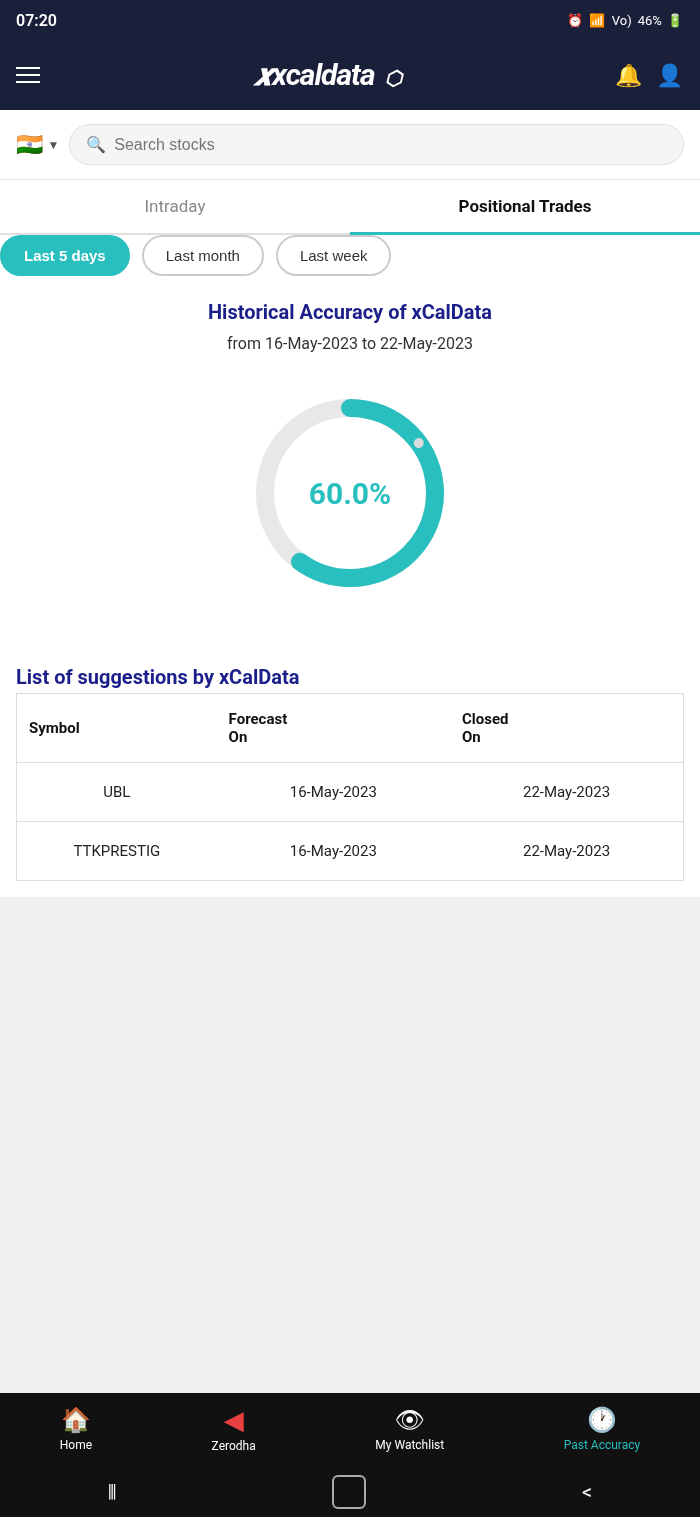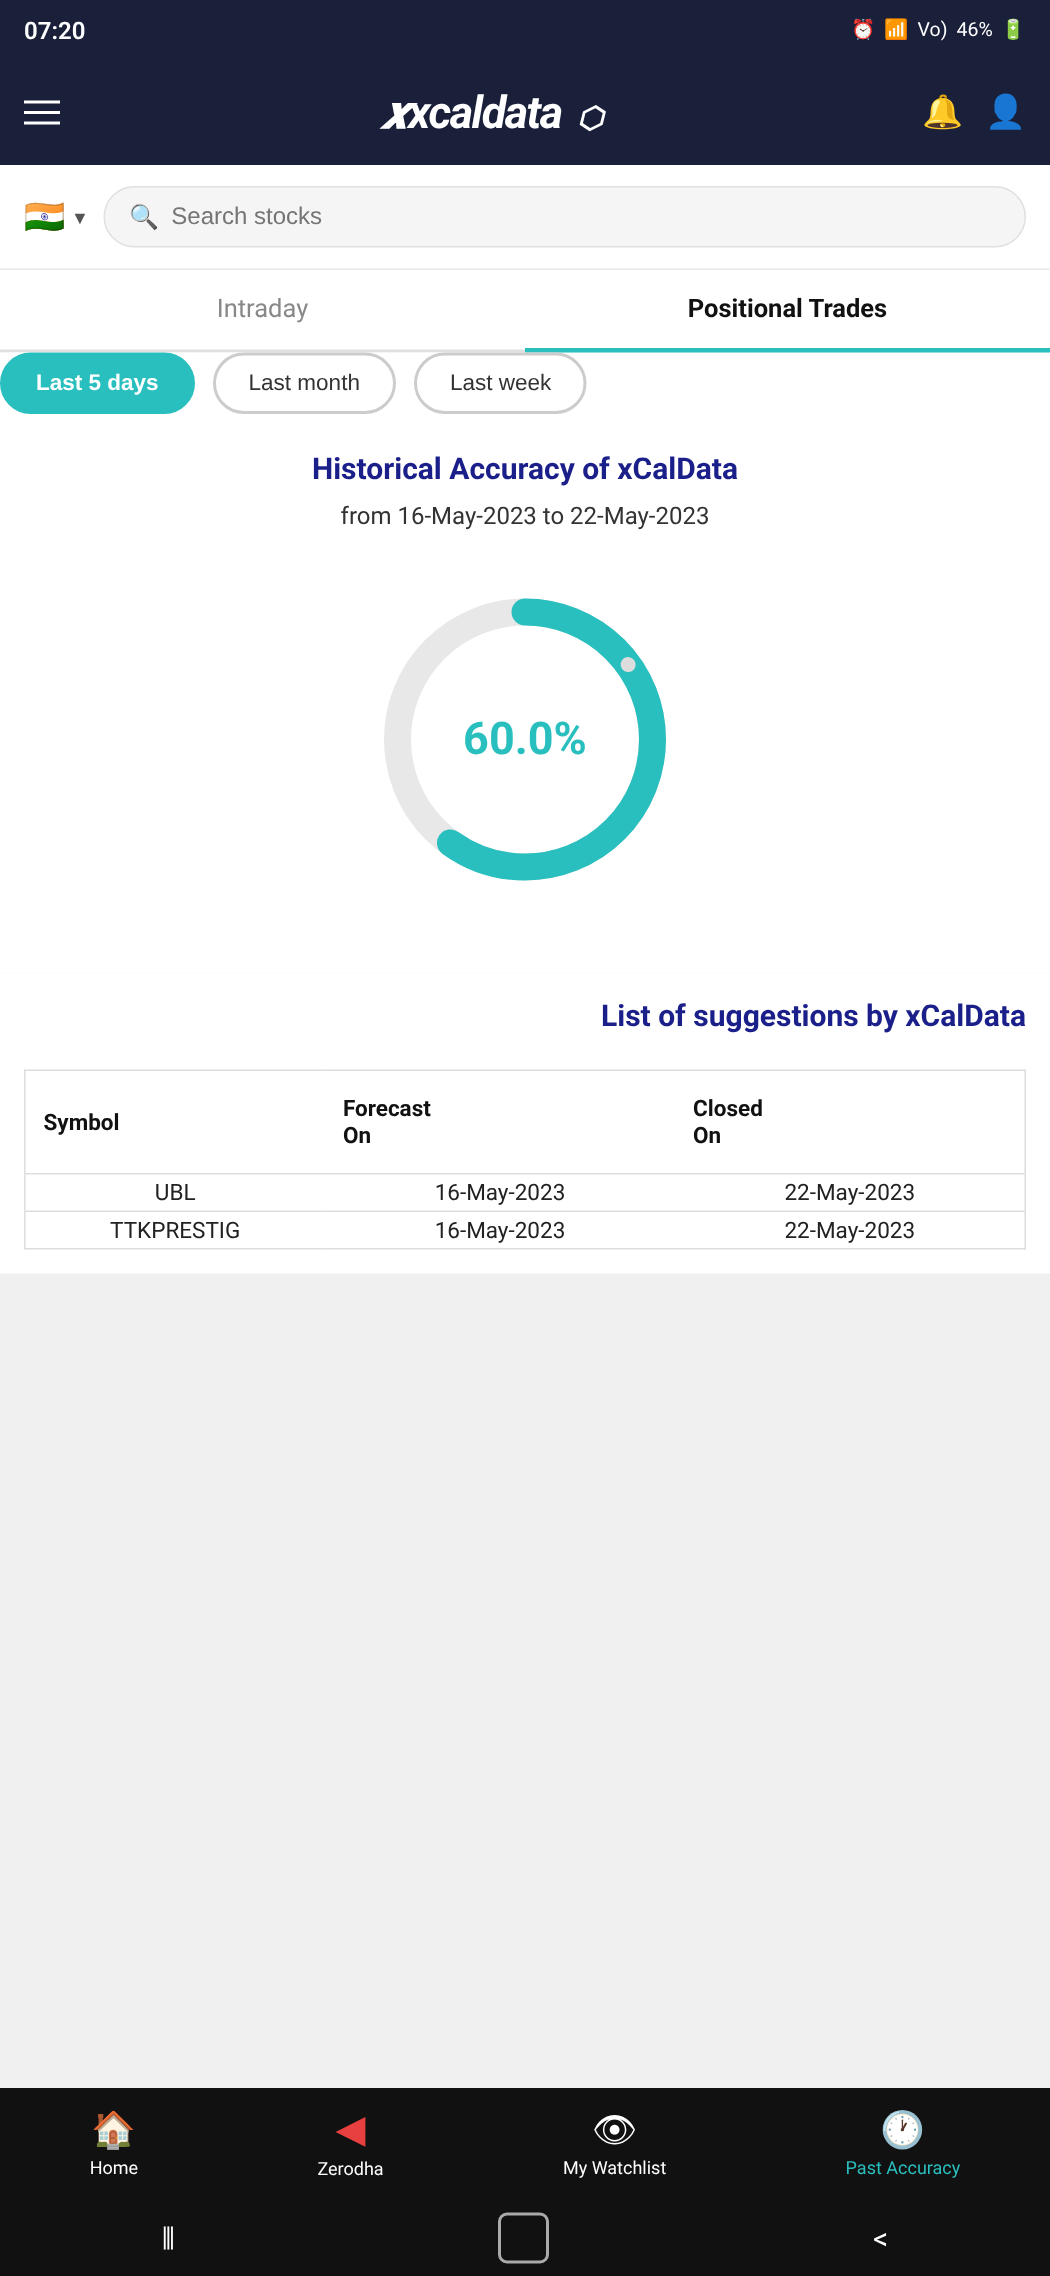--- a/index.html
+++ b/index.html
@@ -223,41 +223,41 @@
 
     
     .suggestions-section {
       background: white;
       padding: 16px;
     }
     .suggestions-title {
       font-size: 20px;
       font-weight: 700;
       color: #1a1f8a;
-      text-align: right;
-      margin-bottom: 24px;
+      text-align: left;
+      margin-bottom: 4px;
     }
 
     
     .stock-table {
       width: 100%;
       border-collapse: collapse;
       border: 1px solid #ddd;
     }
     .stock-table th {
       background: white;
       padding: 16px 12px;
       text-align: left;
       font-size: 15px;
       font-weight: 700;
       color: #111;
       border-bottom: 1px solid #ddd;
     }
     .stock-table td {
-      padding: 3px 12px;
+      padding: 20px 12px;
       text-align: center;
       font-size: 15px;
       color: #222;
       border-bottom: 1px solid #ddd;
     }
     .stock-table tr:last-child td {
       border-bottom: none;
     }
     .col-symbol { width: 30%; }
     .col-forecast { width: 35%; }

